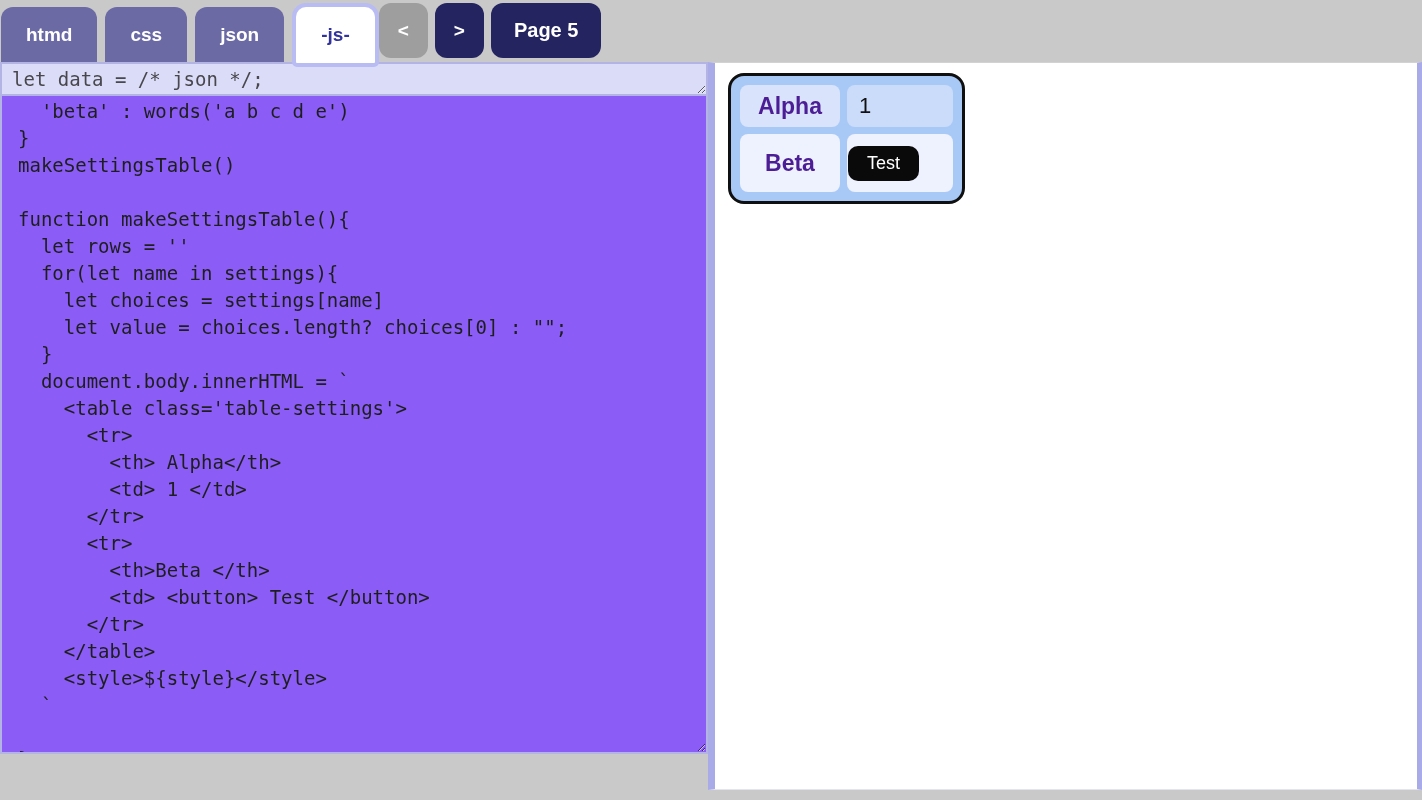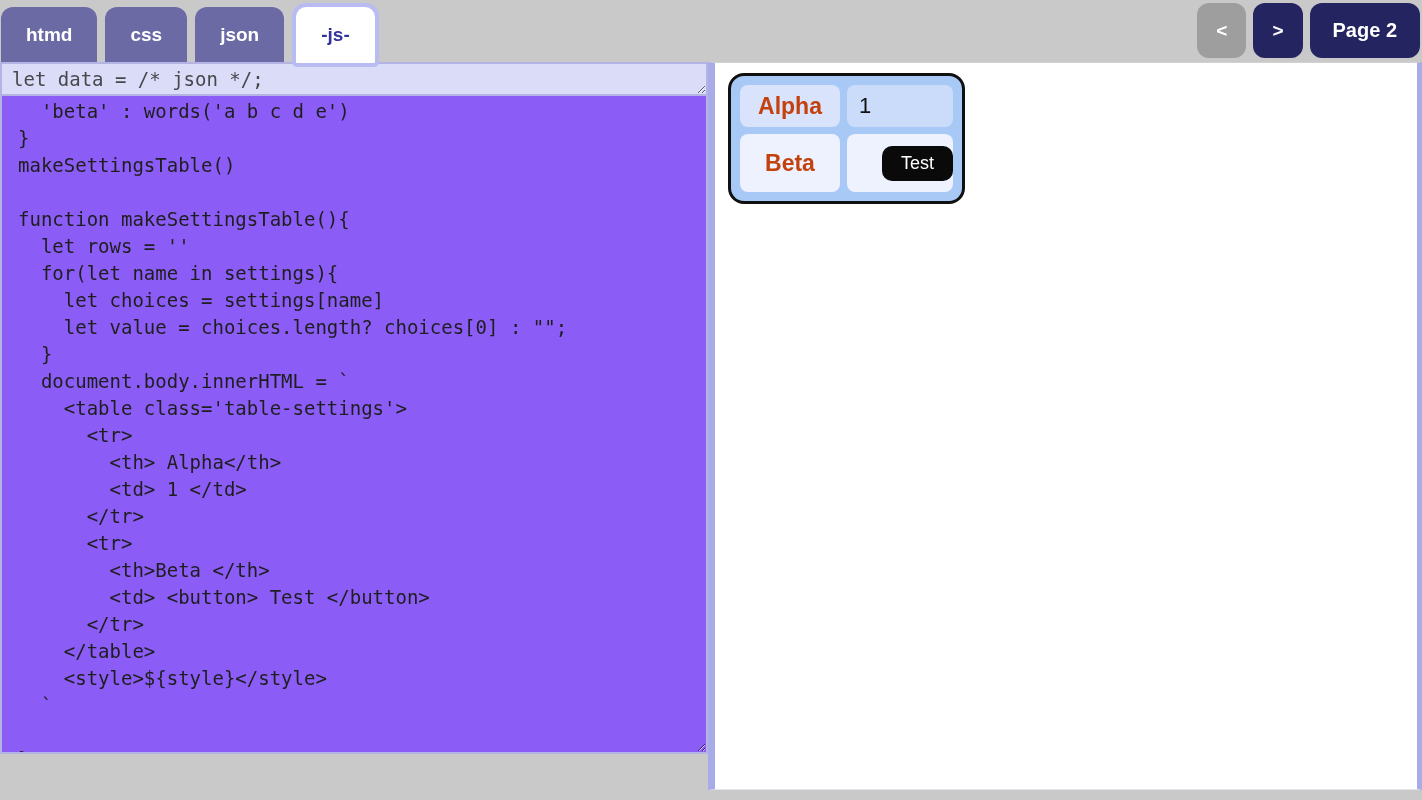--- a/index.html
+++ b/index.html
@@ -7,21 +7,21 @@
     width: 1422px; height: 800px;
     background: #c9c9c9;
     font-family: "Liberation Sans", sans-serif;
     overflow: hidden;
   }
 
   
   .topbar {
     height: 62px;
     display: flex;
-    justify-content: space-between;
+    justify-content: flex-start;
     align-items: flex-start;
     background: #c9c9c9;
     position: relative;
     z-index: 2;
   }
   .tabs { display: flex; gap: 8px; margin-left: 1px; }
   .tab {
     margin-top: 7px;
     height: 55px;
     padding: 0 25px;
@@ -111,28 +111,28 @@
     border: 3px solid #101010;
     border-radius: 16px;
     padding: 9px;
   }
   .cell {
     border-radius: 8px;
     display: flex;
     align-items: center;
     font-family: "Liberation Sans", sans-serif;
   }
-  .cell.th { justify-content: center; font-weight: bold; font-size: 23px; color: #c2410c; }
+  .cell.th { justify-content: center; font-weight: bold; font-size: 23px; color: #4c1d95; }
   .cell.td { justify-content: flex-start; padding-left: 12px; font-size: 22px; color: #111; }
   .r1 { height: 42px; }
   .r2 { height: 58px; }
   .r1.th { background: #d9e3fc; }
   .r1.td { background: #cbdcfa; }
   .r2 { background: #eef1fe; }
-  .r2.td { padding-left: 1px; justify-content: flex-end; }
+  .r2.td { padding-left: 1px; }
   .test-btn {
     background: #0a0a0a;
     color: #ffffff;
     border: none;
     border-radius: 10px;
     padding: 7px 19px;
     font-family: "Liberation Sans", sans-serif;
     font-size: 18px;
     cursor: pointer;
   }
@@ -143,21 +143,21 @@
 <header class="topbar">
   <nav class="tabs">
     <button class="tab">htmd</button>
     <button class="tab">css</button>
     <button class="tab">json</button>
     <button class="tab active">-js-</button>
   </nav>
   <nav class="pager">
     <button class="nav-btn disabled">&lt;</button>
     <button class="nav-btn">&gt;</button>
-    <button class="nav-btn page">Page 2</button>
+    <button class="nav-btn page">Page 5</button>
   </nav>
 </header>
 
 <main class="main">
 
   <section class="editor-col">
     <textarea class="wrapper-line" spellcheck="false" wrap="off" rows="1" style="">let data = /* json */;</textarea>
     <textarea class="code-area" spellcheck="false" wrap="off" style="">  'beta' : words('a b c d e')
 }
 makeSettingsTable()

